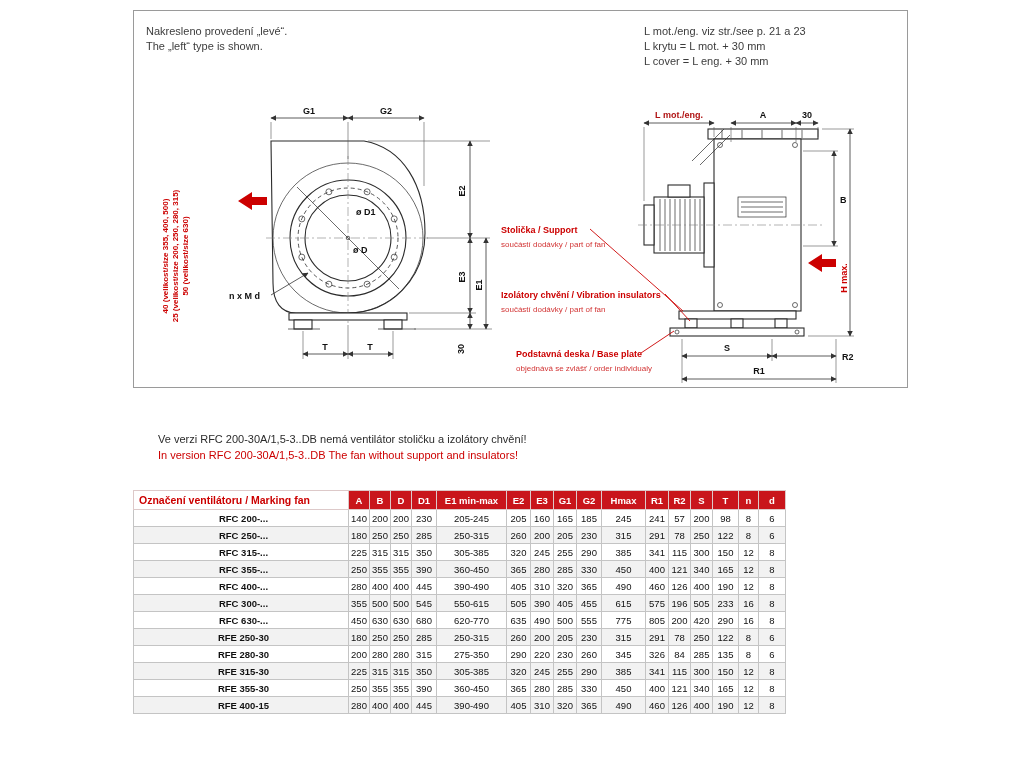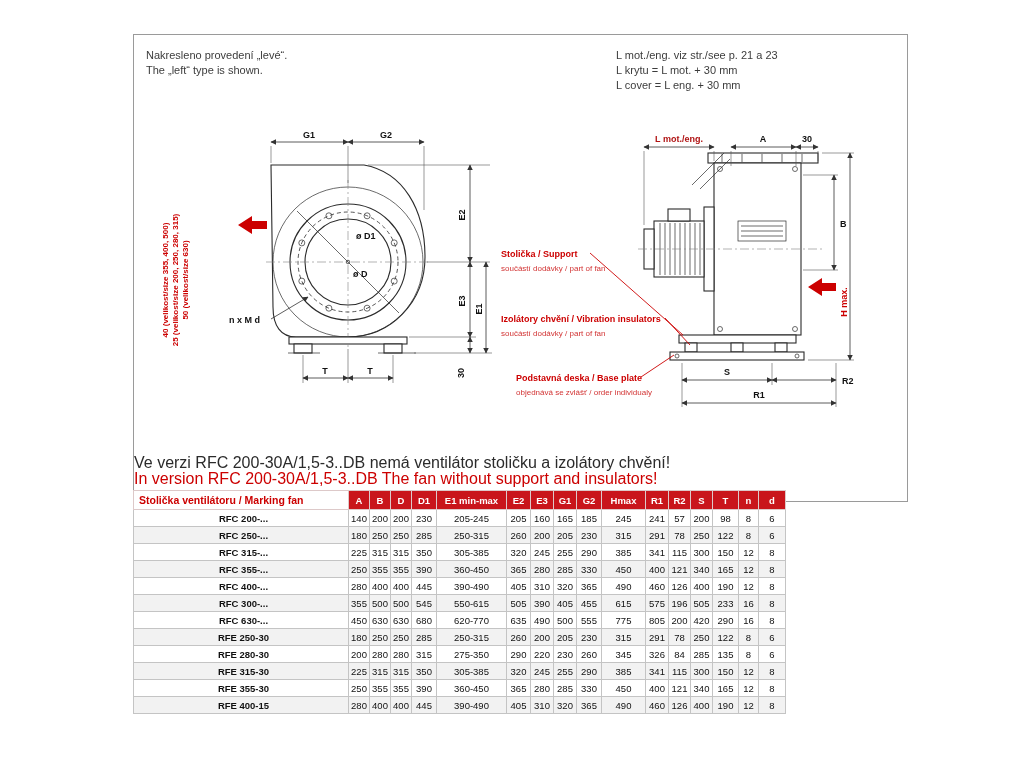--- a/index.html
+++ b/index.html
@@ -1,26 +1,26 @@
 <!DOCTYPE html>
 <html><head>
 <meta charset="utf-8">
 <style>
   * { margin:0; padding:0; box-sizing:border-box; }
   html,body { width:1024px; height:768px; background:#ffffff;
               font-family:"Liberation Sans", sans-serif; }
   body { position:relative; overflow:hidden; }
 
   
-  .draw-box { position:absolute; left:133px; top:10px; width:775px; height:468px;
-              border:1px solid #9a9a9a; background:#fff;margin-top:24px; }
+  .draw-box { position:absolute; left:133px; top:10px; width:775px; height:378px;
+              border:1px solid #9a9a9a; background:#fff; }
   .note { position:absolute; font-size:11px; color:#3c3c3c; line-height:15px; }
   .note.tl { left:12px; top:13px; }
-  .note.tr { left:482px; top:13px; }
-  .note.bottom { left:0; top:420px; font-size:16px; line-height:16px; color:#2b2b2b; }
+  .note.tr { left:510px; top:13px; }
+  .note.bottom { left:24px; top:420px; font-size:11px; line-height:16px; color:#2b2b2b; }
   .note.bottom .red { color:#cc0000; }
 
   svg.drawing { position:absolute; left:0; top:0; }
 
   .ol   { fill:none; stroke:#2b2b2b; stroke-width:1.1; }
   .fillw{ fill:#ffffff; stroke:#2b2b2b; stroke-width:1.1; }
   .thin { fill:none; stroke:#2b2b2b; stroke-width:0.7; }
   .dash { fill:none; stroke:#2b2b2b; stroke-width:0.8; stroke-dasharray:4 3; }
   .cl   { fill:none; stroke:#808080; stroke-width:0.6; stroke-dasharray:9 3 2 3; }
   .dim  { fill:none; stroke:#333333; stroke-width:0.8; }
@@ -258,21 +258,21 @@
       <col style="width:44px">
       <col style="width:23px">
     <col style="width:22px">
       <col style="width:22px">
       <col style="width:26px">
     <col style="width:20px">
       <col style="width:27px">
   </colgroup>
   <thead>
     <tr id="thead-row">
-        <th class="label-h">Stolička ventilátoru / Marking fan</th>
+        <th class="label-h">Označení ventilátoru / Marking fan</th>
         <th>A</th>
         <th>B</th>
         <th>D</th>
         <th>D1</th>
         <th>E1 min-max</th>
         <th>E2</th>
         <th>E3</th>
         <th>G1</th>
         <th>G2</th>
         <th>Hmax</th>

